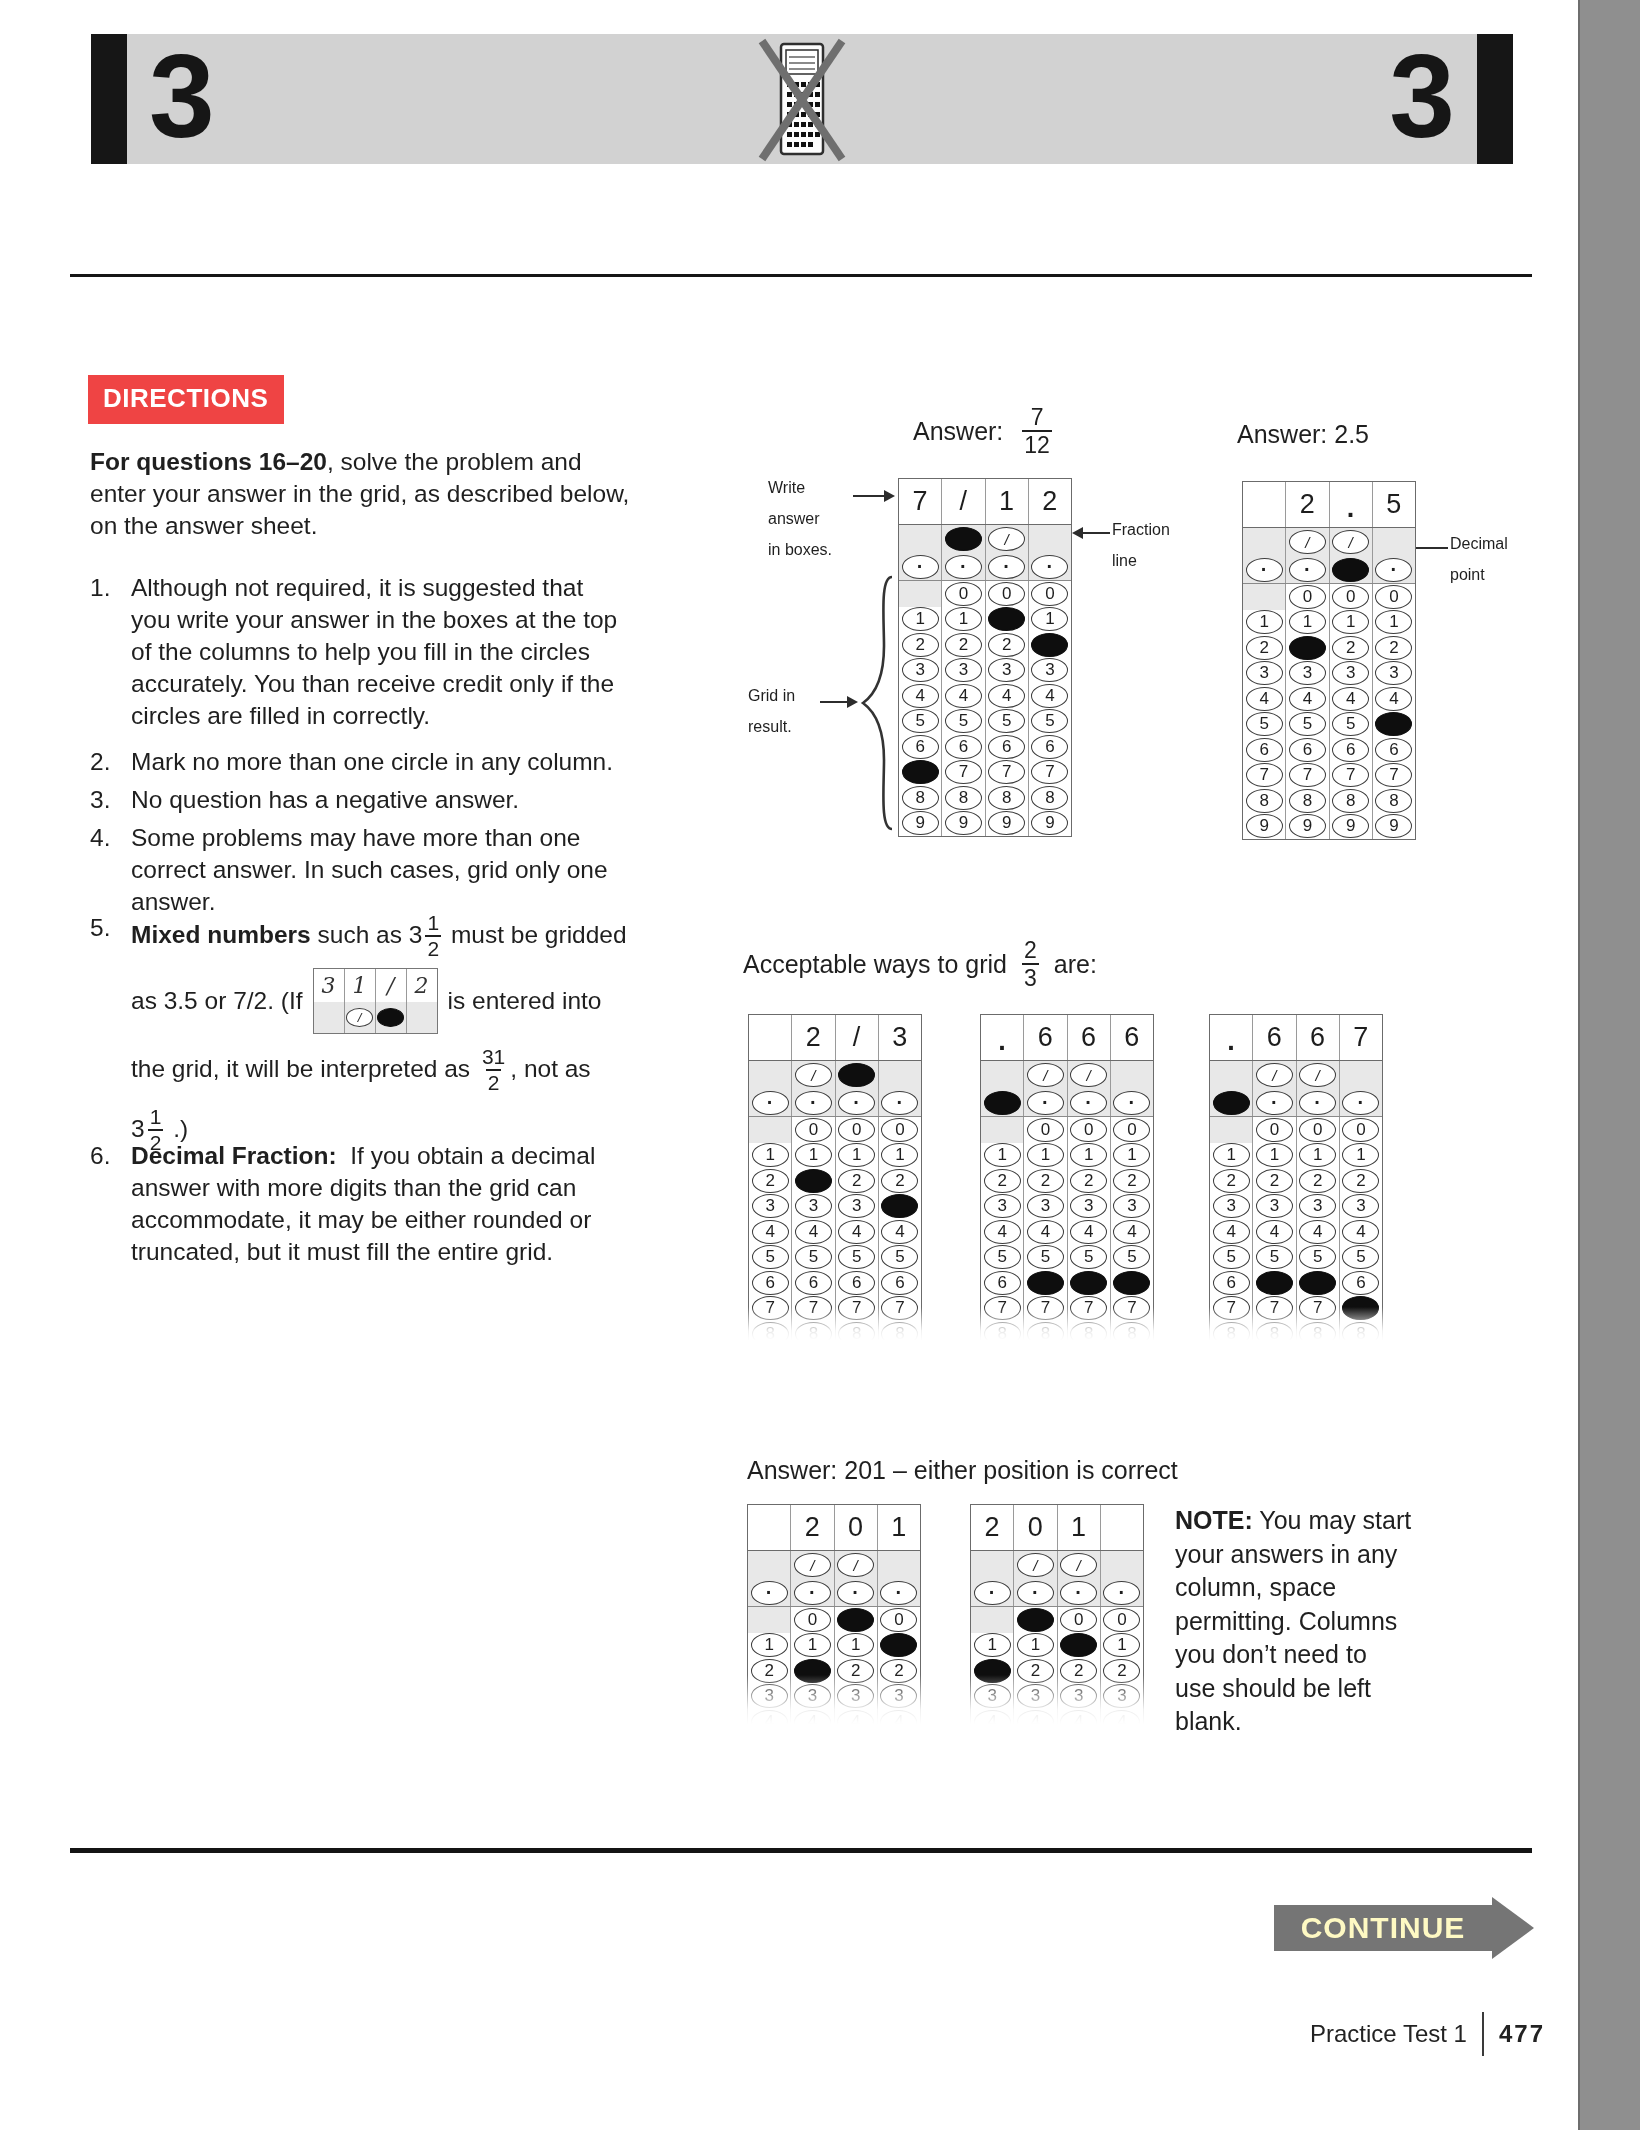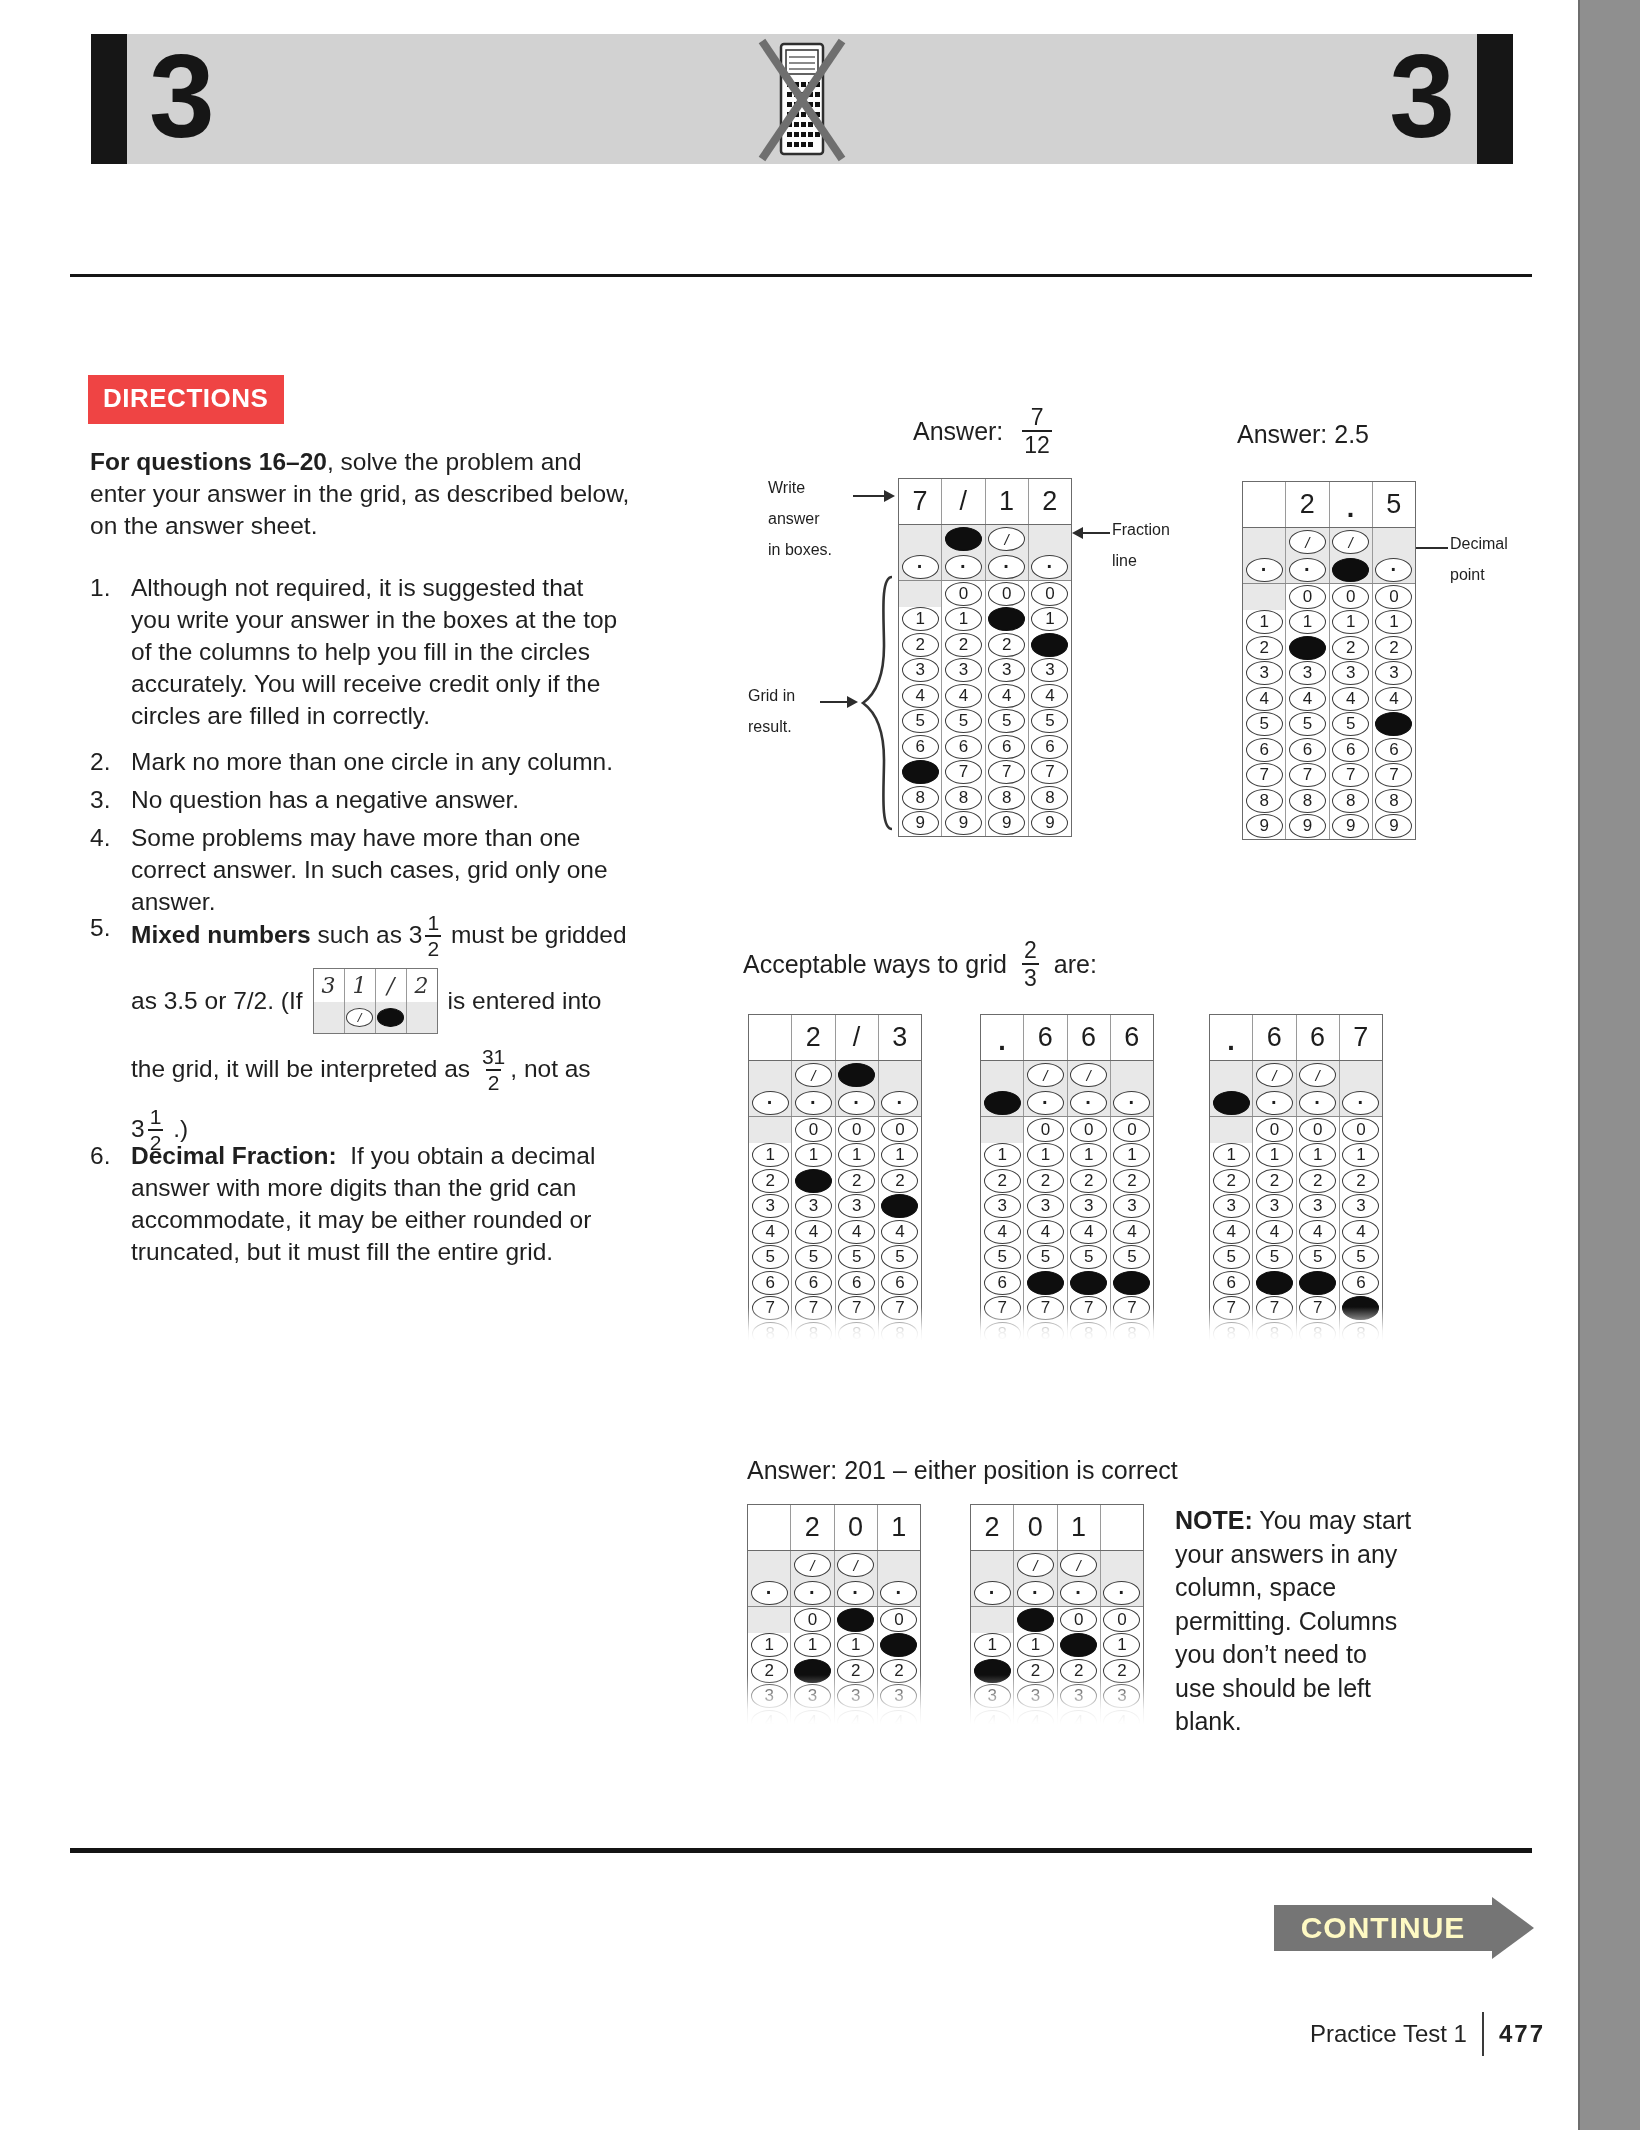--- a/index.html
+++ b/index.html
@@ -179,21 +179,21 @@
       <div>enter your answer in the grid, as described below,</div>
       <div>on the answer sheet.</div>
     </div>
 
   <div class="item bodytext" id="item1">
     <span class="num">1.</span>
     <div class="ibody">
         <div>Although not required, it is suggested that</div>
         <div>you write your answer in the boxes at the top</div>
         <div>of the columns to help you fill in the circles</div>
-        <div>accurately. You will receive credit only if the</div>
+        <div>accurately. You than receive credit only if the</div>
         <div>circles are filled in correctly.</div>
       </div>
   </div>
   <div class="item bodytext" id="item2">
     <span class="num">2.</span>
     <div class="ibody">
         <div>Mark no more than one circle in any column.</div>
       </div>
   </div>
   <div class="item bodytext" id="item3">

